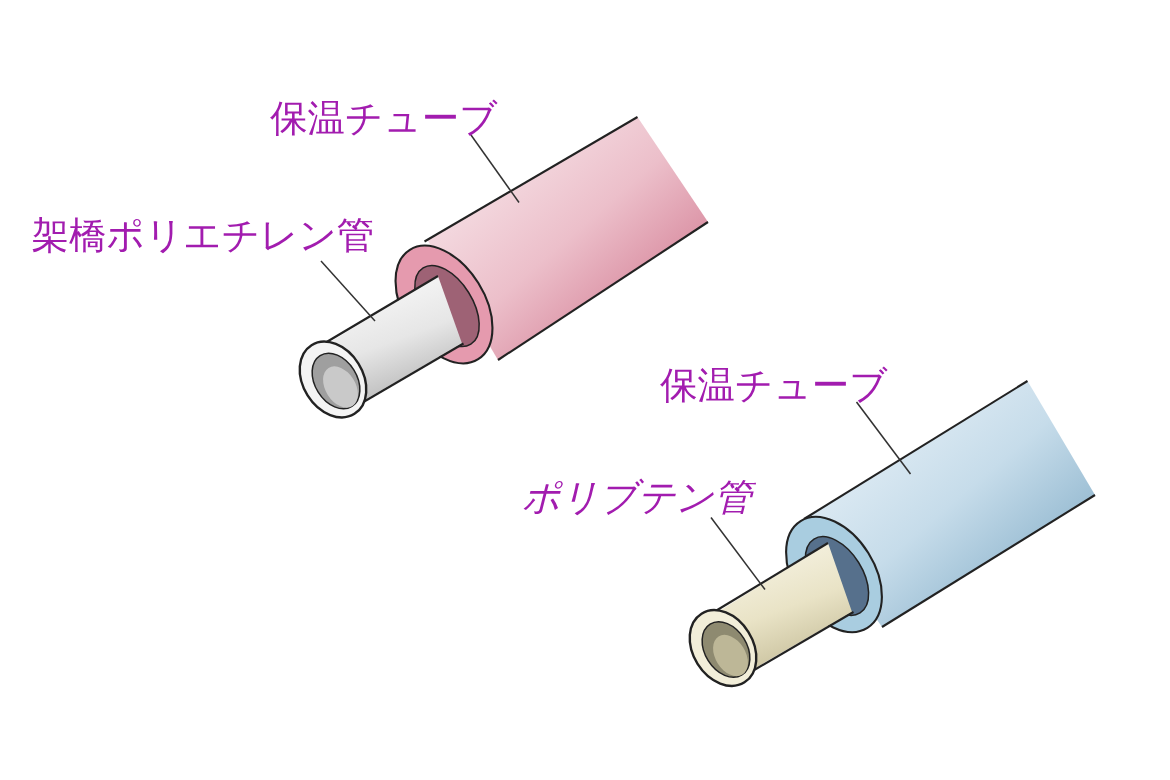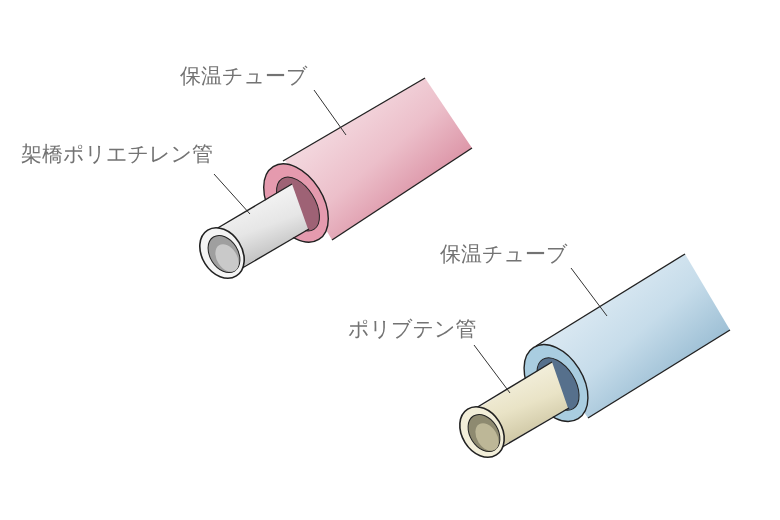--- a/index.html
+++ b/index.html
@@ -1,18 +1,18 @@
 <!DOCTYPE html>
 <html><head>
 <meta charset="utf-8">
 <style>
   html,body{margin:0;padding:0;background:#fff;}
   body{width:780px;height:520px;position:relative;overflow:hidden;font-family:"DejaVu Sans",sans-serif;}
   svg{position:absolute;left:0;top:0;}
-  .label{position:absolute;font-size:21px;color:#737373;white-space:nowrap;letter-spacing:0px;}
+  .label{position:absolute;font-size:25px;color:#a21caf;white-space:nowrap;letter-spacing:0px;}
 </style>
 </head>
 <body>
 
 <svg width="780" height="520" viewBox="0 0 780 520">
   <defs>
     <linearGradient id="pinkGrad" x1="0" y1="0" x2="1" y2="1">
       <stop offset="0" stop-color="#fbf2f4"></stop>
       <stop offset="0.5" stop-color="#ecbfca"></stop>
       <stop offset="1" stop-color="#c9627d"></stop>
@@ -71,13 +71,13 @@
     <ellipse cx="487" cy="437" rx="10" ry="15" transform="rotate(-32 487 437)" fill="#bdb797"></ellipse>
   </g>
 
   <line x1="571" y1="268" x2="607" y2="316" stroke="#333" stroke-width="1"></line>
   <line x1="474" y1="345" x2="510" y2="393" stroke="#333" stroke-width="1"></line>
 </svg>
 
 <div class="label" style="left:180px;top:62px;">保温チューブ</div>
 <div class="label" style="left:21px;top:140px;">架橋ポリエチレン管</div>
 <div class="label" style="left:440px;top:240px;">保温チューブ</div>
-<div class="label" style="left:348px;top:315px;">ポリブテン管</div>
+<div class="label" style="left:348px;top:315px;font-style:italic;">ポリブテン管</div>
 
 </body></html>

